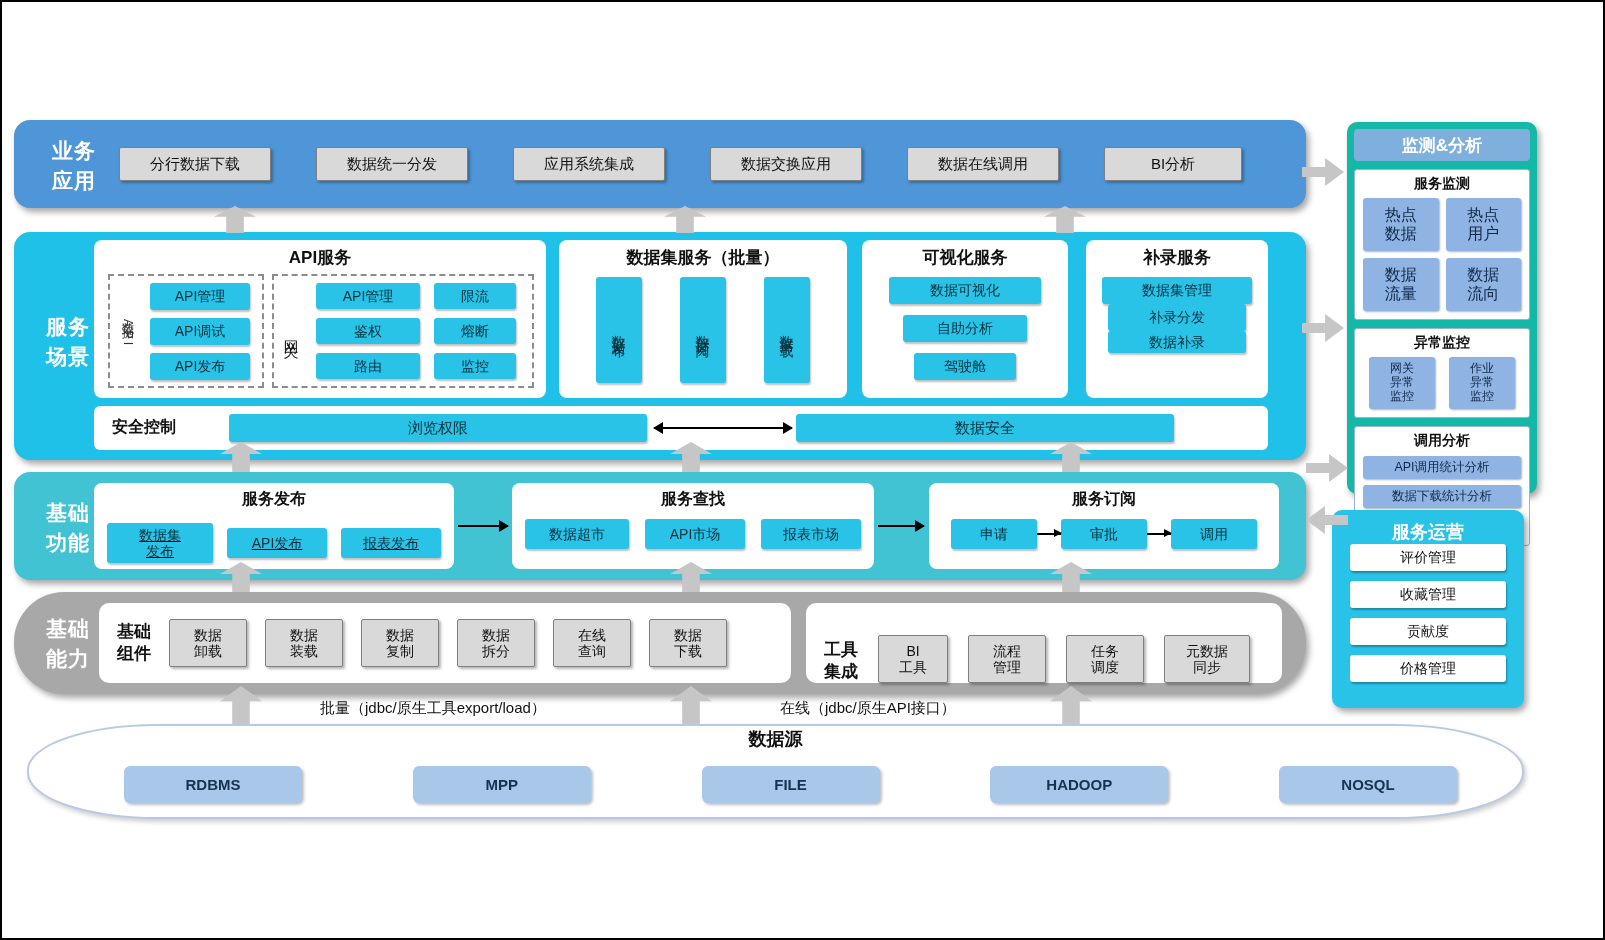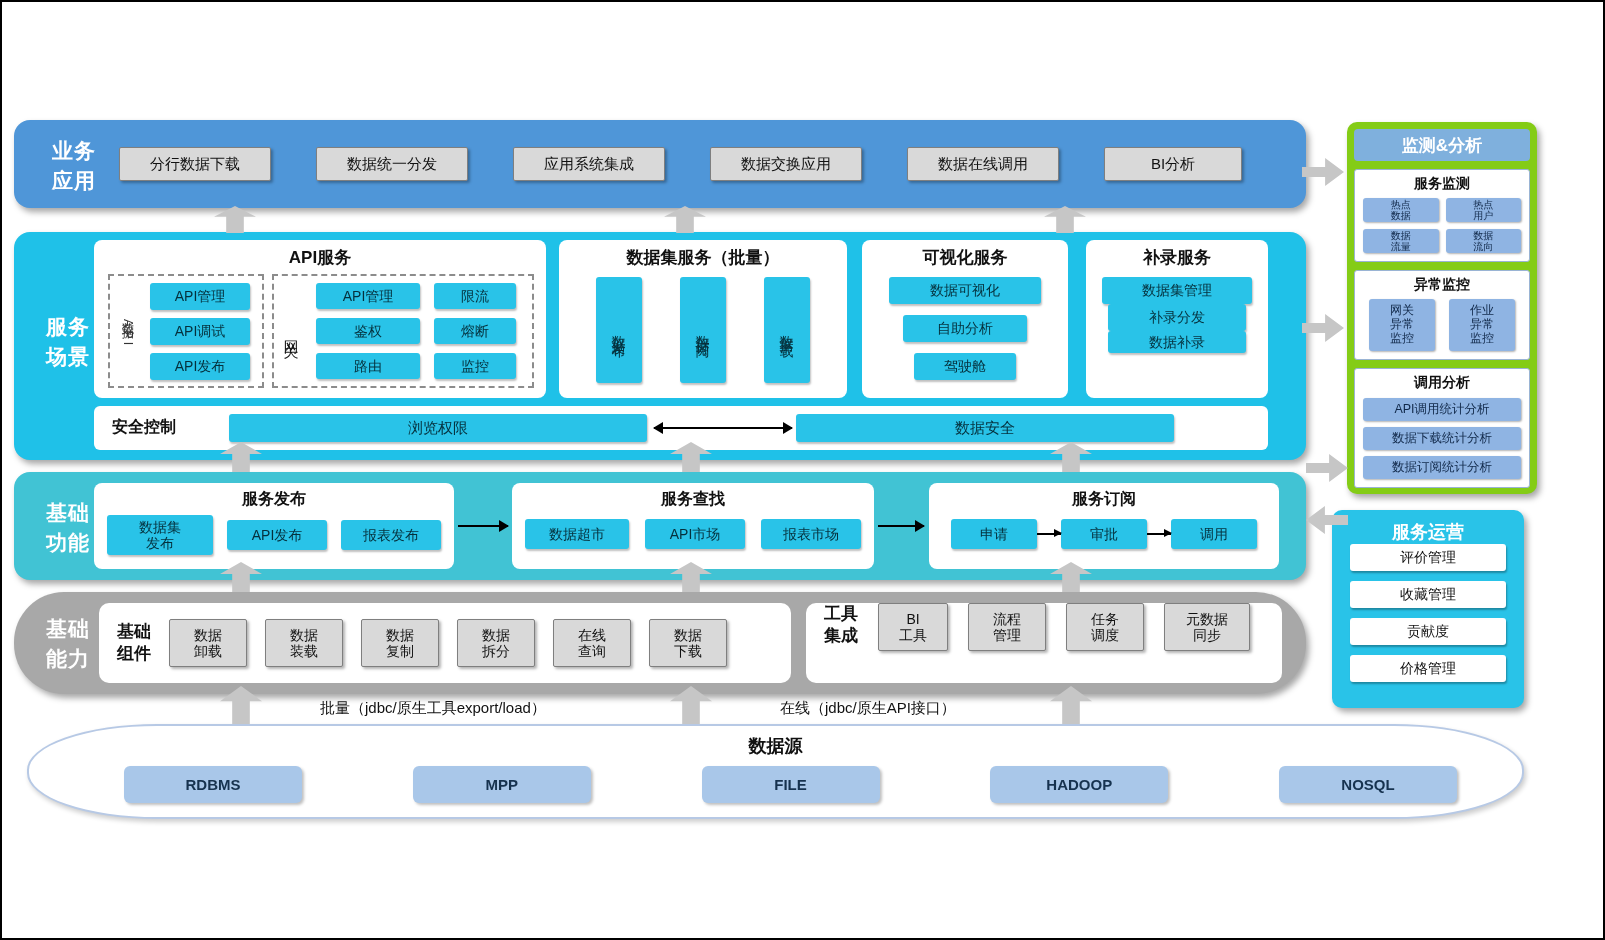--- a/index.html
+++ b/index.html
@@ -50,34 +50,34 @@
       border-left:10px solid #000; border-top:6px solid transparent; border-bottom:6px solid transparent; }
   .dbl-arrow::before { content:''; position:absolute; left:-1px; top:-5px;
       border-right:10px solid #000; border-top:6px solid transparent; border-bottom:6px solid transparent; }
   .mini-arrow { position:relative; width:24px; height:2px; background:#000; }
   .mini-arrow::after { content:''; position:absolute; right:-1px; top:-4px;
       border-left:8px solid #000; border-top:4px solid transparent; border-bottom:4px solid transparent; }
 
   
   .datasource { position:absolute; left:25px; top:722px; width:1497px; height:95px; background:#fff;
                 border:2px solid #b7c9e5; border-radius:130px / 46px; box-shadow:2px 3px 5px rgba(0,0,0,.2); }
-  .ds-title { text-align:center; font-weight:bold; font-size:18px; color:#111; padding-top:8px; }
+  .ds-title { text-align:center; font-weight:bold; font-size:18px; color:#111; padding-top:1px; }
   .ds-row { position:absolute; left:95px; right:65px; top:40px; display:flex; justify-content:space-between; }
   .ds-btn { width:178px; height:37px; background:#a9c7e9; border-radius:6px; font-weight:bold;
             font-size:15px; color:#16324f; box-shadow:2px 2px 3px rgba(0,0,0,.25); }
 
   
-  .monitor-panel { position:absolute; left:1345px; top:120px; width:190px; height:372px; background:#84cc16;
+  .monitor-panel { position:absolute; left:1345px; top:120px; width:190px; height:372px; background:#14b8a6;
                    border-radius:10px; padding:7px; box-shadow:3px 4px 6px rgba(0,0,0,.35); }
   .monitor-header { height:32px; background:#7fb0dd; border-radius:4px; color:#fff; font-weight:bold;
                     font-size:17px; display:flex; align-items:center; justify-content:center; }
   .monitor-card { background:#fff; border:1px solid #9ab4d4; border-radius:3px; margin-top:8px; padding:5px 8px 8px; }
   .monitor-card-title { text-align:center; font-weight:bold; font-size:14px; color:#111; margin-bottom:5px; }
   .mgrid2 { display:grid; grid-template-columns:1fr 1fr; gap:7px; }
-  .mbtn { height:24px; font-size:10px; }
+  .mbtn { height:53px; font-size:16px; }
   .mbtn3 { height:52px; font-size:12px; }
   .mwide { height:23px; font-size:12.5px; margin-top:6px; }
 
   .operation-panel { position:absolute; left:1330px; top:508px; width:192px; height:198px; background:#29c3e8;
                      border-radius:10px; box-shadow:3px 4px 6px rgba(0,0,0,.35); }
   .op-title { text-align:center; color:#fff; font-weight:bold; font-size:18px; padding-top:10px; }
   .op-list { display:flex; flex-direction:column; align-items:center; gap:10px; margin-top:0; }
   .op-btn { width:156px; height:27px; font-size:14px; }
 
   .connector-text { position:absolute; font-size:15px; color:#111; }
@@ -161,21 +161,21 @@
       <div class="btn cyanb sec-bar" style="left:702px; top:8px; width:378px; font-size:15px;">数据安全</div>
     </div>
   </div>
 
   <div class="layer layer-function">
     <div class="layer-label" style="left:22px; top:26px; width:64px;">基础
 功能</div>
 
     <div class="white-box" style="left:80px; top:11px; width:360px; height:86px;">
       <div class="box-title" style="font-size:16px;">服务发布</div>
-      <div style="display:flex; justify-content:center; align-items:center; gap:14px; margin-top:5px;">
+      <div style="display:flex; justify-content:center; align-items:center; gap:14px; margin-top:13px;text-decoration:underline;">
         <div class="btn cyanb" style="width:106px; height:40px;">数据集
 发布</div>
         <div class="btn cyanb" style="width:100px; height:30px;">API发布</div>
         <div class="btn cyanb" style="width:100px; height:30px;">报表发布</div>
       </div>
     </div>
 
     <div class="h-arrow" style="left:444px; top:53px; width:50px;"></div>
 
     <div class="white-box" style="left:498px; top:11px; width:362px; height:86px;">
@@ -215,21 +215,21 @@
       <div class="btn grayb" style="width:78px; height:48px;">数据
 复制</div>
       <div class="btn grayb" style="width:78px; height:48px;">数据
 拆分</div>
       <div class="btn grayb" style="width:78px; height:48px;">在线
 查询</div>
       <div class="btn grayb" style="width:78px; height:48px;">数据
 下载</div>
     </div>
 
-    <div class="white-box" style="left:792px; top:11px; width:476px; height:80px; border-radius:10px; display:flex; align-items:flex-start; gap:20px; padding-left:18px;">
+    <div class="white-box" style="left:792px; top:11px; width:476px; height:80px; border-radius:10px; display:flex; align-items:flex-end; gap:20px; padding-left:18px;">
       <div style="font-weight:bold; font-size:17px; color:#111; white-space:pre-line; line-height:1.3;">工具
 集成</div>
       <div class="btn grayb" style="width:70px; height:48px;">BI
 工具</div>
       <div class="btn grayb" style="width:78px; height:48px;">流程
 管理</div>
       <div class="btn grayb" style="width:78px; height:48px;">任务
 调度</div>
       <div class="btn grayb" style="width:86px; height:48px;">元数据
 同步</div>

